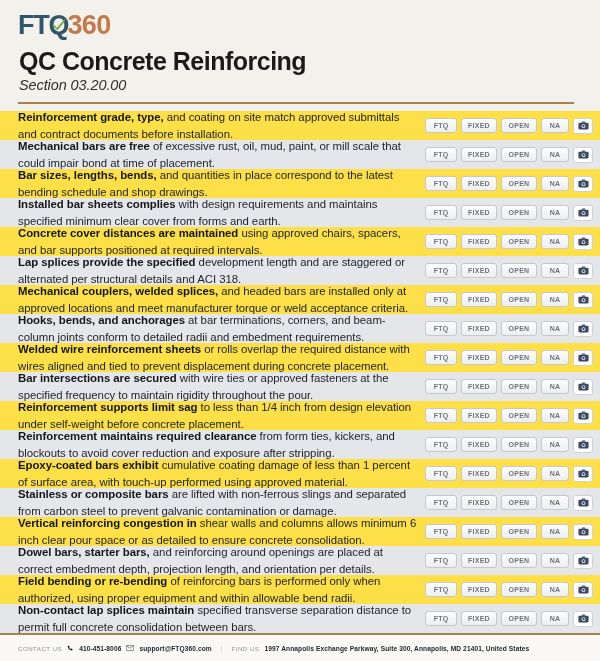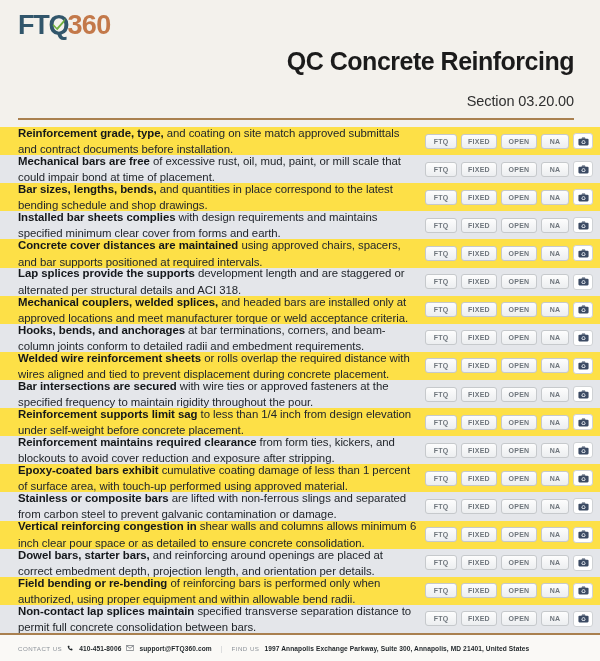--- a/index.html
+++ b/index.html
@@ -45,21 +45,20 @@
     height: 661px;
     display: flex;
     flex-direction: column;
     background: transparent;
   }
 
   
   #header {
     padding: 12px 26px 0 18px;
     background: transparent;
-    text-align: right;
   }
 
   #logo {
     display: flex;
     align-items: center;
     height: 26px;
     margin-bottom: 9px;
   }
   #logo .logo-ft {
     font-size: 27px;
@@ -105,22 +104,23 @@
     font-size: 25px;
     font-weight: 700;
     color: #1b1b1b;
     letter-spacing: -0.5px;
     line-height: 1.12;
   }
   #page-subtitle {
     font-size: 14.5px;
     font-weight: 400;
     color: #2f2f2f;
-    margin-top: 18px;
+    margin-top: 2px;
     letter-spacing: -0.1px;
+    font-style: italic;
   }
 
   #header-rule {
     height: 2px;
     background: #a9804f;
     margin: 9px 0 7px 0;
     width: 100%;
   }
 
   
@@ -341,21 +341,21 @@
             <svg width="11" height="9" viewBox="0 0 20 16">
               <rect x="0.8" y="3" width="18.4" height="12.2" rx="2" fill="#3b4a63"></rect>
               <path d="M6.2 3 L7.4 0.9 L12.6 0.9 L13.8 3 Z" fill="#3b4a63"></path>
               <circle cx="10" cy="9.2" r="3.5" fill="#e9edf2"></circle>
               <circle cx="10" cy="9.2" r="2.1" fill="#3b4a63"></circle>
             </svg>
           </div>
         </div>
       </div>
       <div class="row even">
-        <div class="row-text"><b>Lap splices provide the supports</b><span> development length and are staggered or alternated per structural details and ACI 318.</span></div>
+        <div class="row-text"><b>Lap splices provide the specified</b><span> development length and are staggered or alternated per structural details and ACI 318.</span></div>
         <div class="row-actions">
           <div class="act-btn ">FTQ</div>
           <div class="act-btn wide">FIXED</div>
           <div class="act-btn wide">OPEN</div>
           <div class="act-btn na">NA</div>
           <div class="cam-btn">
             <svg width="11" height="9" viewBox="0 0 20 16">
               <rect x="0.8" y="3" width="18.4" height="12.2" rx="2" fill="#3b4a63"></rect>
               <path d="M6.2 3 L7.4 0.9 L12.6 0.9 L13.8 3 Z" fill="#3b4a63"></path>
               <circle cx="10" cy="9.2" r="3.5" fill="#e9edf2"></circle>

